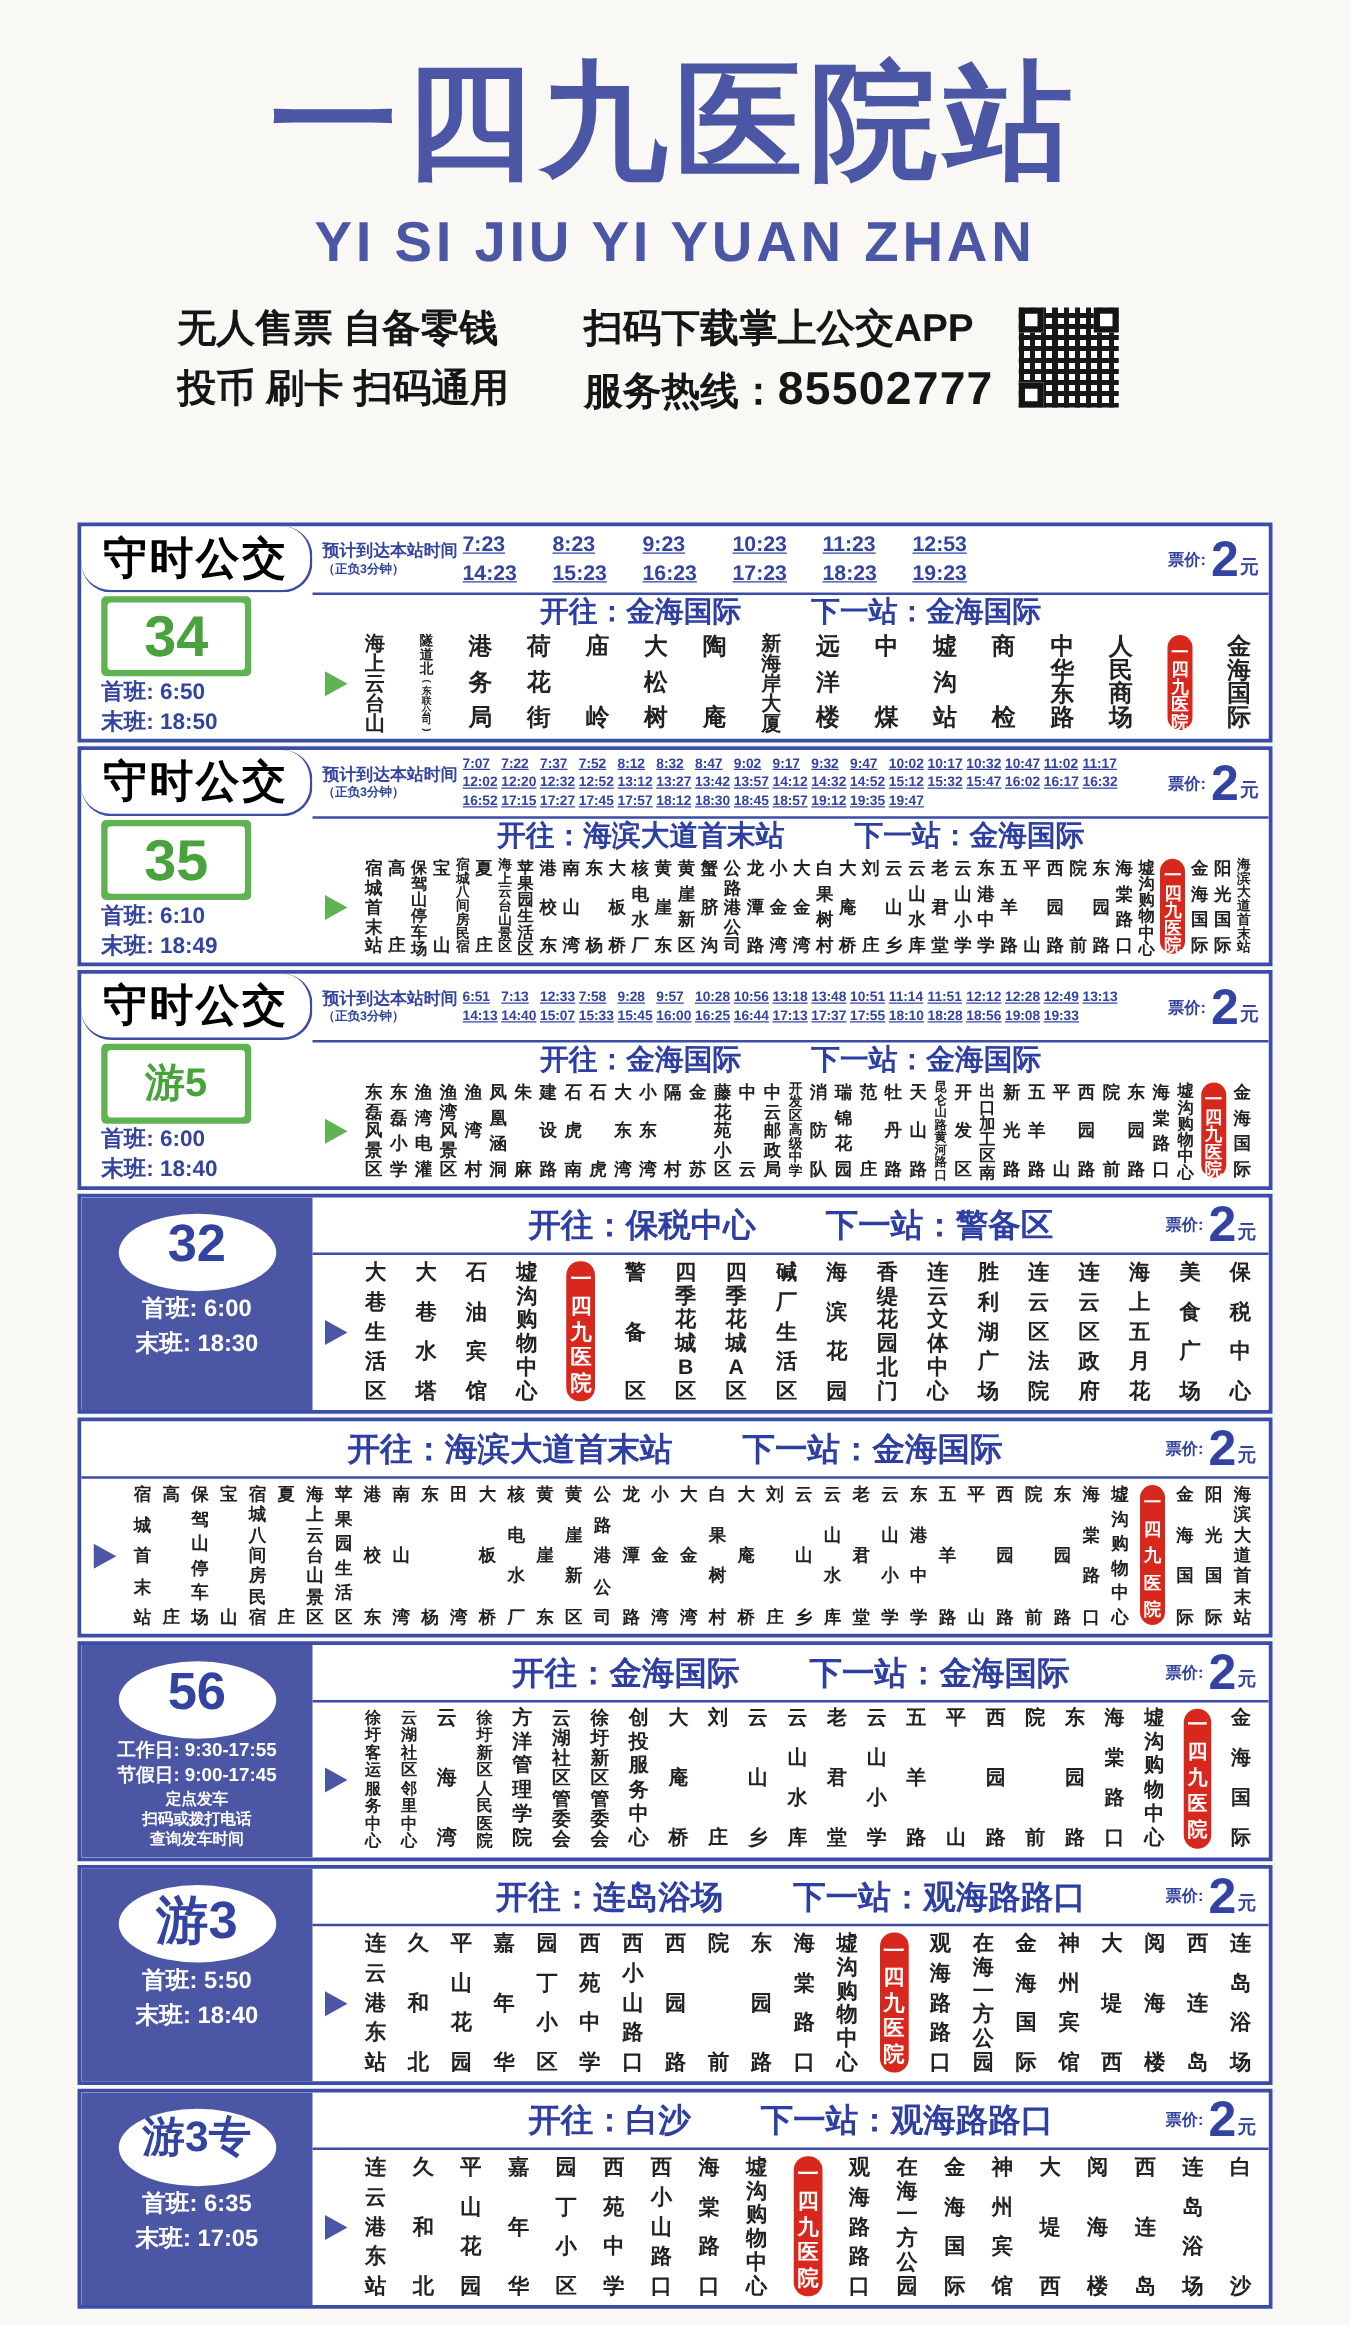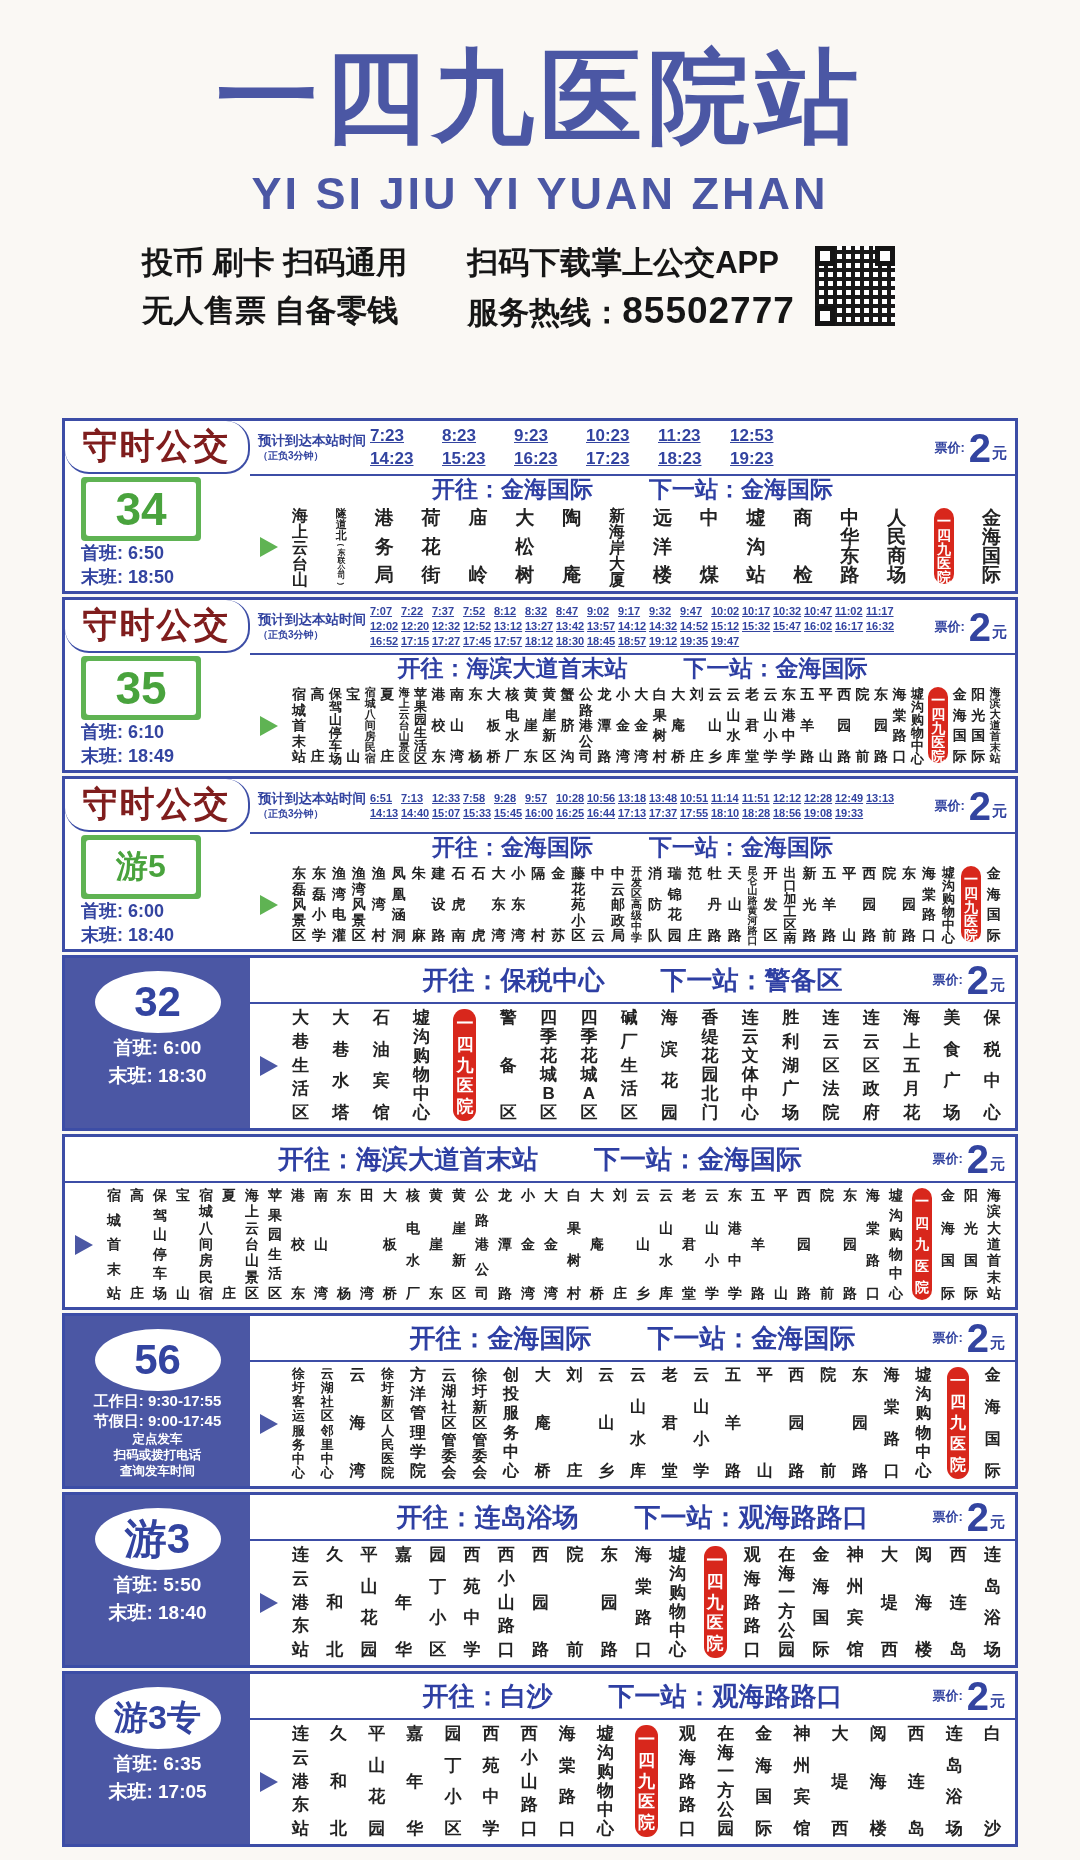--- a/index.html
+++ b/index.html
@@ -21,42 +21,42 @@
   .qr .f{position:absolute;width:20px;height:20px;border:5px solid #141414;background:#fff;box-sizing:border-box;}
   .qr .tl{left:0;top:0}.qr .tr{right:0;top:0}.qr .bl{left:0;bottom:0}
   
   .panels{position:absolute;top:418px;left:62px;right:62px;display:flex;flex-direction:column;gap:3px;}
   .panel{height:176px;box-sizing:border-box;background:#fff;border:3px solid #3c4da6;display:flex;overflow:hidden;}
   .pl{flex:0 0 185px;width:185px;display:flex;flex-direction:column;box-sizing:border-box;}
   .pr{flex:1;display:flex;flex-direction:column;min-width:0;position:relative;}
   
   .punct{height:55px;box-sizing:border-box;border-right:2px solid #3c4da6;border-bottom:2px solid #3c4da6;
          display:flex;align-items:center;justify-content:center;font-size:35px;font-weight:900;
-         color:#7f1d1d;letter-spacing:2px;border-radius:24px;}
+         color:#000000;letter-spacing:2px;border-radius:24px;}
   .pl-body{flex:1;padding:3px 0 2px 16px;}
   .numbox{width:120px;height:64px;background:#5fb353;padding:5px;box-sizing:border-box;border-radius:4px;}
   .numbox-in{background:#fff;width:100%;height:100%;display:flex;align-items:center;justify-content:center;
              color:#49a33d;font-weight:900;border-radius:3px;}
   .eta{height:55px;box-sizing:border-box;border-bottom:2px solid #3c4da6;display:flex;align-items:center;padding:0 8px 0 8px;}
   .eta-label{flex:0 0 112px;color:#3344a0;font-weight:800;line-height:1.25;}
   .eta-label .l1{font-size:13.5px;}
   .eta-label .l2{font-size:10px;}
   .eta-times{flex:0 1 auto;color:#3344a0;font-weight:700;overflow:hidden;text-decoration:underline;}
   .eta-row{display:flex;}
   .eta-row span{flex:0 0 var(--tw);font-size:var(--tf);line-height:1.35;white-space:nowrap;}
   .fare{color:#3344a0;font-weight:900;display:flex;align-items:center;margin-left:auto;white-space:nowrap;}
   .fare .fl{font-size:13px;margin-left:40px;}
   .fare .fn{font-size:40px;margin:0 1px 0 4px;line-height:1;}
   .fare .fu{font-size:15px;align-self:flex-end;margin-bottom:5px;}
   .dest{height:27px;display:flex;align-items:center;justify-content:center;gap:56px;
         color:#2e3fa3;font-weight:900;font-size:23px;white-space:nowrap;}
   
   .pl.side{background:#4b57a4;align-items:center;border-right:0;}
   .ellipse{width:126px;height:62px;background:#fff;border-radius:50%;margin-top:13px;
-           display:flex;align-items:center;justify-content:center;color:#3344a0;font-weight:900;}
+           display:flex;justify-content:center;color:#3344a0;font-weight:900;}
   .bhead{height:46px;box-sizing:border-box;border-bottom:2px solid #3c4da6;display:flex;align-items:center;
          justify-content:center;position:relative;}
   .bhead .dest{height:auto;font-size:26px;}
   .bhead .fare{position:absolute;right:10px;top:50%;transform:translateY(-50%);}
   .fl-line{color:#3344a0;font-weight:800;font-size:18px;line-height:24px;white-space:nowrap;}
   .side .fl-line{color:#fff;font-size:19px;line-height:26px;margin-top:2px;}
   .sched{color:#fff;font-weight:700;font-size:12.5px;line-height:16px;white-space:nowrap;}
   .sched.big{font-size:15px;font-weight:800;line-height:20px;}
   .side .sched:first-of-type{margin-top:6px;}
   
@@ -74,22 +74,22 @@
 </style>
 </head>
 <body>
 
 <div class="sheet">
   <h1 class="title">一四九医院站</h1>
   <div class="subtitle">YI SI JIU YI YUAN ZHAN</div>
 
   <div class="info">
     <div class="info-col">
+      <div class="notice">无人售票  自备零钱</div>
       <div class="notice">投币 刷卡 扫码通用</div>
-      <div class="notice">无人售票  自备零钱</div>
     </div>
     <div class="info-col right">
       <div class="notice">扫码下载掌上公交APP</div>
       <div class="notice"><span>服务热线：</span><span class="num">85502777</span></div>
     </div>
     <div class="qr">
         <i class="f tl"></i>
         <i class="f tr"></i>
         <i class="f bl"></i>
       </div>

